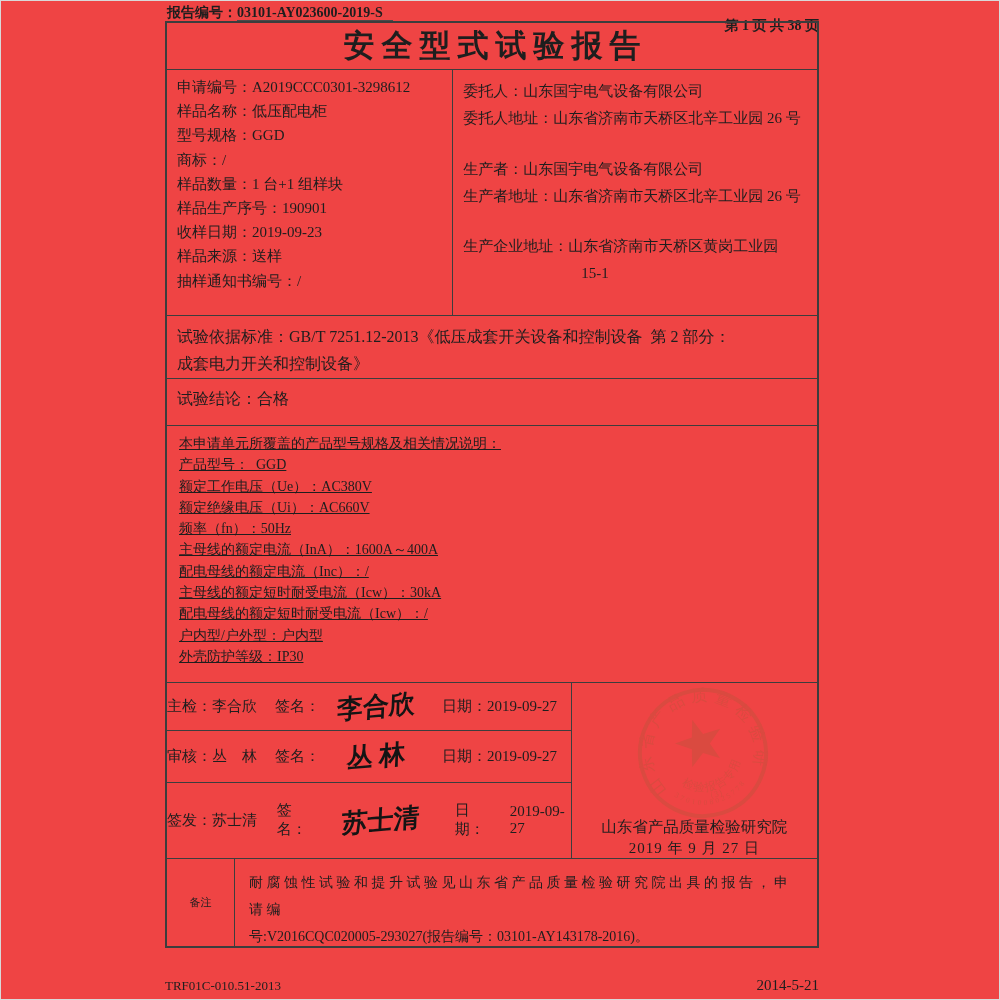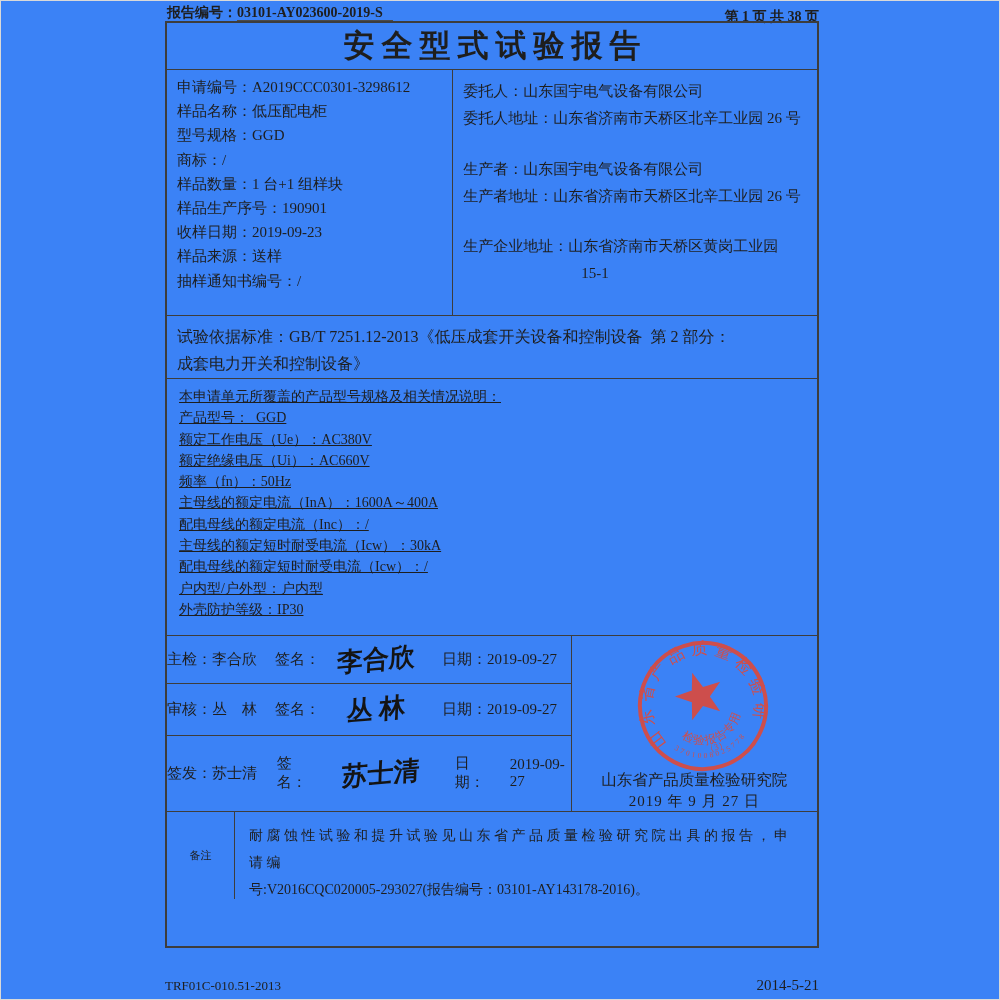--- a/index.html
+++ b/index.html
@@ -1,27 +1,27 @@
 <!DOCTYPE html>
 <html><head>
 <meta charset="utf-8">
 <style>
   html,body{margin:0;padding:0;background:#ffffff;}
   .page{
-    position:relative;width:1000px;height:1000px;background:#3b82f6;
+    position:relative;width:1000px;height:1000px;background:#ef4444;
     font-family:"Liberation Serif","DejaVu Serif",serif;
     color:#1e1e1e;overflow:hidden;box-sizing:border-box;border:1px solid #d9d9d9;
   }
   .page *{box-sizing:border-box;}
   .line{white-space:pre-wrap;}
 
   
   .hdr-left{position:absolute;left:166px;top:3px;font-size:14px;font-weight:700;}
   .hdr-left .rn{font-weight:700;border-bottom:1px solid #4a4a4a;padding-right:10px;}
-  .hdr-right{position:absolute;left:164px;top:7px;width:654px;text-align:right;font-size:14px;font-weight:700;}
+  .hdr-right{position:absolute;left:164px;top:16px;width:654px;text-align:right;font-size:14px;font-weight:700;}
 
   
   .tbl{position:absolute;left:164px;top:20px;width:654px;height:927px;border:2px solid #3d3d3d;}
   .row{border-bottom:1.5px solid #3d3d3d;}
   .row:last-child{border-bottom:none;}
 
   .title-row{height:47px;display:flex;align-items:center;justify-content:center;}
   .doc-title{font-size:31px;font-weight:600;letter-spacing:7px;text-indent:7px;}
 
   .info-row{height:246px;display:flex;}
@@ -107,20 +107,23 @@
           <div class="line addr2">15-1</div>
         </div>
       </div>
     </div>
 
     <div class="row std-row">
       <div class="line">试验依据标准：GB/T 7251.12-2013《低压成套开关设备和控制设备  第 2 部分：</div>
       <div class="line">成套电力开关和控制设备》</div>
     </div>
 
+    <div class="row concl-row">
+      <div class="line">试验结论：合格</div>
+    </div>
 
     <div class="row cov-row">
       <div class="line">本申请单元所覆盖的产品型号规格及相关情况说明：</div>
       <div class="line">产品型号：  GGD</div>
       <div class="line">额定工作电压（Ue）：AC380V</div>
       <div class="line">额定绝缘电压（Ui）：AC660V</div>
       <div class="line">频率（fn）：50Hz</div>
       <div class="line">主母线的额定电流（InA）：1600A～400A</div>
       <div class="line">配电母线的额定电流（Inc）：/</div>
       <div class="line">主母线的额定短时耐受电流（Icw）：30kA</div>

